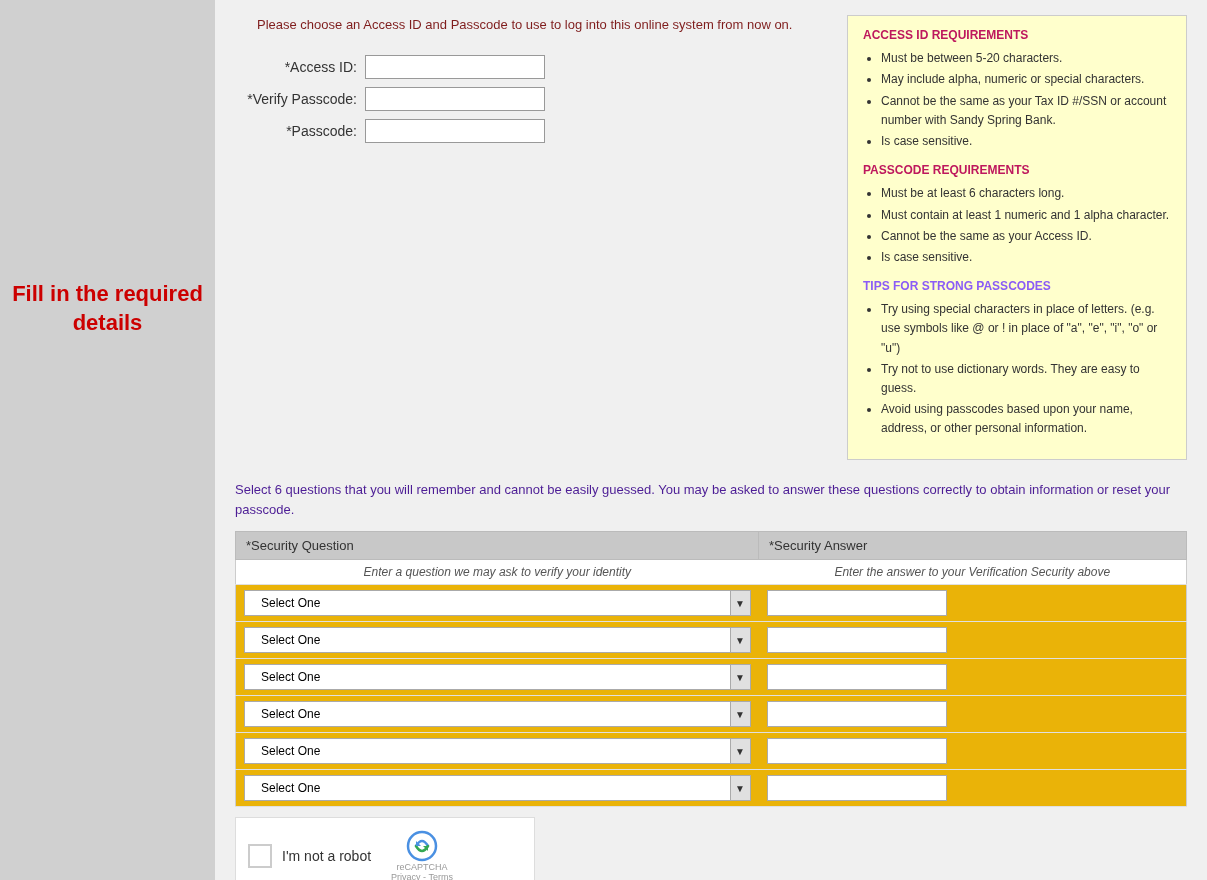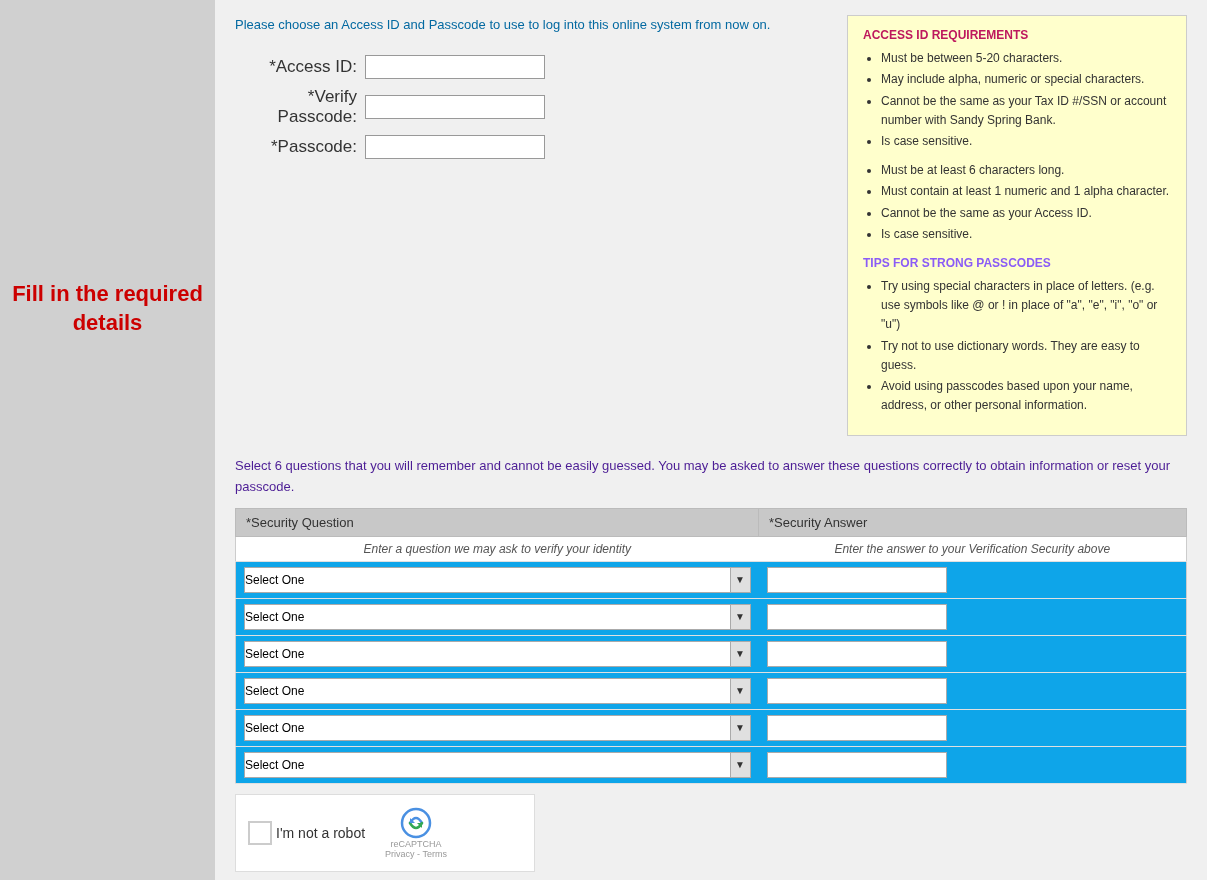--- a/index.html
+++ b/index.html
@@ -43,23 +43,24 @@
     }
 
     .form-area {
       flex: 1;
       background-color: #f0f0f0;
       padding: 15px 20px 10px 20px;
     }
 
     .intro-text {
       font-size: 13px;
-      color: #0369a1;
+      color: #7f1d1d;
       margin-bottom: 20px;
       line-height: 1.5;
+      margin-left: 22px;
     }
 
     .access-form {
       display: flex;
       gap: 20px;
       margin-bottom: 20px;
     }
 
     .form-fields {
       flex: 1;
@@ -68,21 +69,21 @@
     .form-row {
       display: flex;
       align-items: center;
       margin-bottom: 8px;
     }
 
     .form-label {
       width: 130px;
       text-align: right;
       padding-right: 8px;
-      font-size: 17px;
+      font-size: 14px;
       color: #333;
     }
 
     .form-input {
       width: 180px;
       height: 24px;
       border: 1px solid #999;
       background: white;
       padding: 2px 4px;
       font-size: 13px;
@@ -132,21 +133,21 @@
       font-size: 13px;
       color: #4c1d95;
       line-height: 1.6;
       margin-bottom: 10px;
     }
 
     .security-table {
       width: 100%;
       border-collapse: collapse;
       border: 1px solid #ccc;
-      background: #0ea5e9;
+      background: #eab308;
     }
 
     .security-table thead tr {
       background-color: #c8c8c8;
     }
 
     .security-table thead th {
       padding: 6px 10px;
       font-size: 13px;
       font-weight: normal;
@@ -184,21 +185,21 @@
       align-items: center;
       width: 100%;
     }
 
     .question-select {
       flex: 1;
       height: 26px;
       border: 1px solid #aaa;
       background: white;
       font-size: 12px;
-      padding: 2px 0;
+      padding: 2px 16px;
       -webkit-appearance: none;
       -moz-appearance: none;
       appearance: none;
       cursor: pointer;
     }
 
     .select-arrow {
       width: 20px;
       height: 26px;
       border: 1px solid #aaa;
@@ -257,21 +258,21 @@
     }
 
     .recaptcha-svg {
       width: 32px;
       height: 32px;
     }
 
     .captcha-text-area {
       display: flex;
       align-items: center;
-      gap: 4px;
+      gap: 10px;
     }
 
     .robot-checkbox {
       width: 24px;
       height: 24px;
       border: 2px solid #ccc;
       background: white;
       cursor: pointer;
     }
   </style>
@@ -307,20 +308,21 @@
         </div>
 
         <div class="requirements-box">
           <div class="section-title">ACCESS ID REQUIREMENTS</div>
           <ul>
             <li>Must be between 5-20 characters.</li>
             <li>May include alpha, numeric or special characters.</li>
             <li>Cannot be the same as your Tax ID #/SSN or account number with Sandy Spring Bank.</li>
             <li>Is case sensitive.</li>
           </ul>
+          <div class="section-title">PASSCODE REQUIREMENTS</div>
           <ul>
             <li>Must be at least 6 characters long.</li>
             <li>Must contain at least 1 numeric and 1 alpha character.</li>
             <li>Cannot be the same as your Access ID.</li>
             <li>Is case sensitive.</li>
           </ul>
           <div class="tips-section">
             <div class="tips-title">TIPS FOR STRONG PASSCODES</div>
             <ul>
               <li>Try using special characters in place of letters. (e.g. use symbols like @ or ! in place of "a", "e", "i", "o" or "u")</li>

